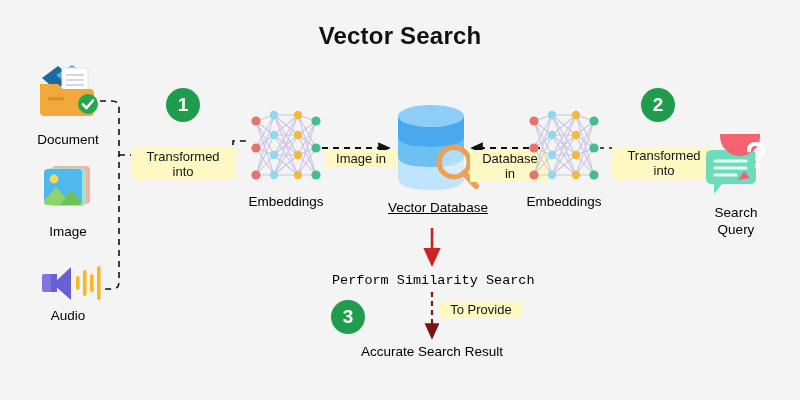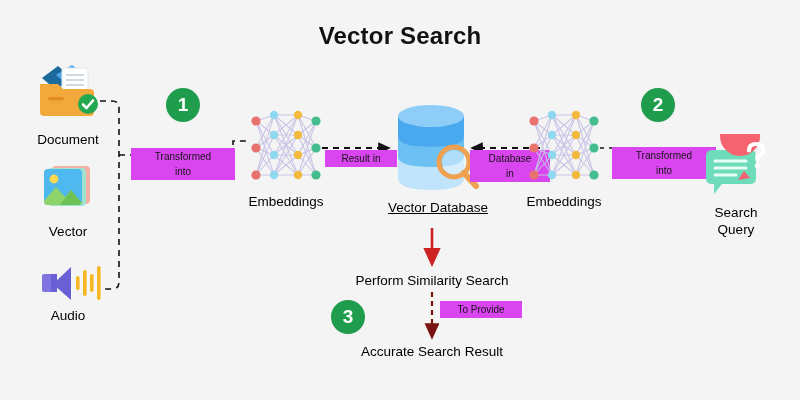--- a/index.html
+++ b/index.html
@@ -32,22 +32,22 @@
   
   .badge{
     position:absolute;width:34px;height:34px;border-radius:50%;
     background:#1f9d4d;color:#fff;font-size:19px;font-weight:bold;
     display:flex;align-items:center;justify-content:center;
     box-shadow:0 0 0 1px rgba(0,0,0,.02);
   }
 
   
   .conn-label{
-    position:absolute;background:#d946ef;padding:1px 4px;
-    font-size:10px;line-height:15px;text-align:center;color:#151515;
+    position:absolute;background:#fef9c3;padding:1px 4px;
+    font-size:13px;line-height:15px;text-align:center;color:#151515;
   }
 
   svg.layer{position:absolute;left:0;top:0;width:800px;height:400px;pointer-events:none;}
 </style>
 </head>
 <body>
 
 <div id="stage">
 
   <div id="title">Vector Search</div>
@@ -113,21 +113,21 @@
   <div class="abs" style="left:40px;top:163px;width:60px;height:52px;">
     <svg width="60" height="52" viewBox="0 0 60 52">
       <rect x="12" y="3" width="38" height="38" rx="4" fill="#f5b0a6"></rect>
       <rect x="8" y="5" width="38" height="38" rx="4" fill="#9fe3cf"></rect>
       <rect x="4" y="6" width="38" height="36" rx="4" fill="#4fb8ef"></rect>
       <circle cx="14" cy="16" r="4.4" fill="#ffd84d"></circle>
       <path d="M4,38 L16,24 L25,34 L31,27 L42,40 L42,38 Q42,42 38,42 L8,42 Q4,42 4,38 z" fill="#8fd46a"></path>
       <path d="M20,42 L31,27 L42,40 L42,38 Q42,42 38,42 z" fill="#6cc257"></path>
     </svg>
   </div>
-  <div class="lbl" style="left:8px;top:224px;width:120px;font-size:13.5px;">Vector</div>
+  <div class="lbl" style="left:8px;top:224px;width:120px;font-size:13.5px;">Image</div>
 
   <div class="abs" style="left:38px;top:262px;width:68px;height:44px;">
     <svg width="68" height="44" viewBox="0 0 68 44">
       <rect x="4" y="12" width="12" height="18" rx="2" fill="#7f74e0"></rect>
       <path d="M16,21 L33,5 L33,38 L16,23 z" fill="#6b5fd6"></path>
       <rect x="13" y="12" width="6" height="18" fill="#6b5fd6"></rect>
       <g fill="#f5b820">
         <rect x="38" y="14" width="3.6" height="14" rx="1.8"></rect>
         <rect x="45" y="8" width="3.6" height="26" rx="1.8"></rect>
         <rect x="52" y="12" width="3.6" height="18" rx="1.8"></rect>
@@ -178,21 +178,21 @@
         </g>
       <g fill="#45bd8e">
           <circle cx="68" cy="18" r="4.6"></circle>
           <circle cx="68" cy="45" r="4.6"></circle>
           <circle cx="68" cy="72" r="4.6"></circle>
         </g>
     </svg>
   </div>
   <div class="lbl" style="left:226px;top:194px;width:120px;">Embeddings</div>
 
-  <div class="conn-label" style="left:325px;top:150px;width:64px;">Result in</div>
+  <div class="conn-label" style="left:325px;top:150px;width:64px;">Image in</div>
 
   <div class="abs" style="left:392px;top:100px;width:92px;height:96px;">
     <svg width="92" height="96" viewBox="0 0 92 96">
 
       <path d="M6,56 L6,78 Q6,90 39,90 Q72,90 72,78 L72,56 z" fill="#bfe4fb"></path>
       <ellipse cx="39" cy="56" rx="33" ry="11" fill="#d8effd"></ellipse>
 
       <path d="M6,36 L6,56 Q6,67 39,67 Q72,67 72,56 L72,36 z" fill="#6cc0f2"></path>
       <ellipse cx="39" cy="36" rx="33" ry="11" fill="#a9dbfa"></ellipse>
 
@@ -273,19 +273,19 @@
       <circle cx="57.4" cy="31.5" r="2.6" fill="#fff"></circle>
     </svg>
   </div>
   <div class="lbl wrap" style="left:686px;top:204px;width:100px;line-height:17px;">
     <div>Search</div>
     <div>Query</div>
   </div>
 
   <div class="badge" style="left:331px;top:300px;">3</div>
 
-  <div class="lbl" style="left:332px;top:273px;width:200px;font-size:13.5px;">Perform Similarity Search</div>
+  <div class="lbl" style="left:332px;top:273px;width:200px;font-size:13.5px;font-family:Liberation Mono, monospace;">Perform Similarity Search</div>
 
   <div class="conn-label" style="left:440px;top:301px;width:74px;text-align:center;">To Provide</div>
 
   <div class="lbl" style="left:332px;top:344px;width:200px;font-size:13.5px;">Accurate Search Result</div>
 
 </div>
 
 </body></html>

